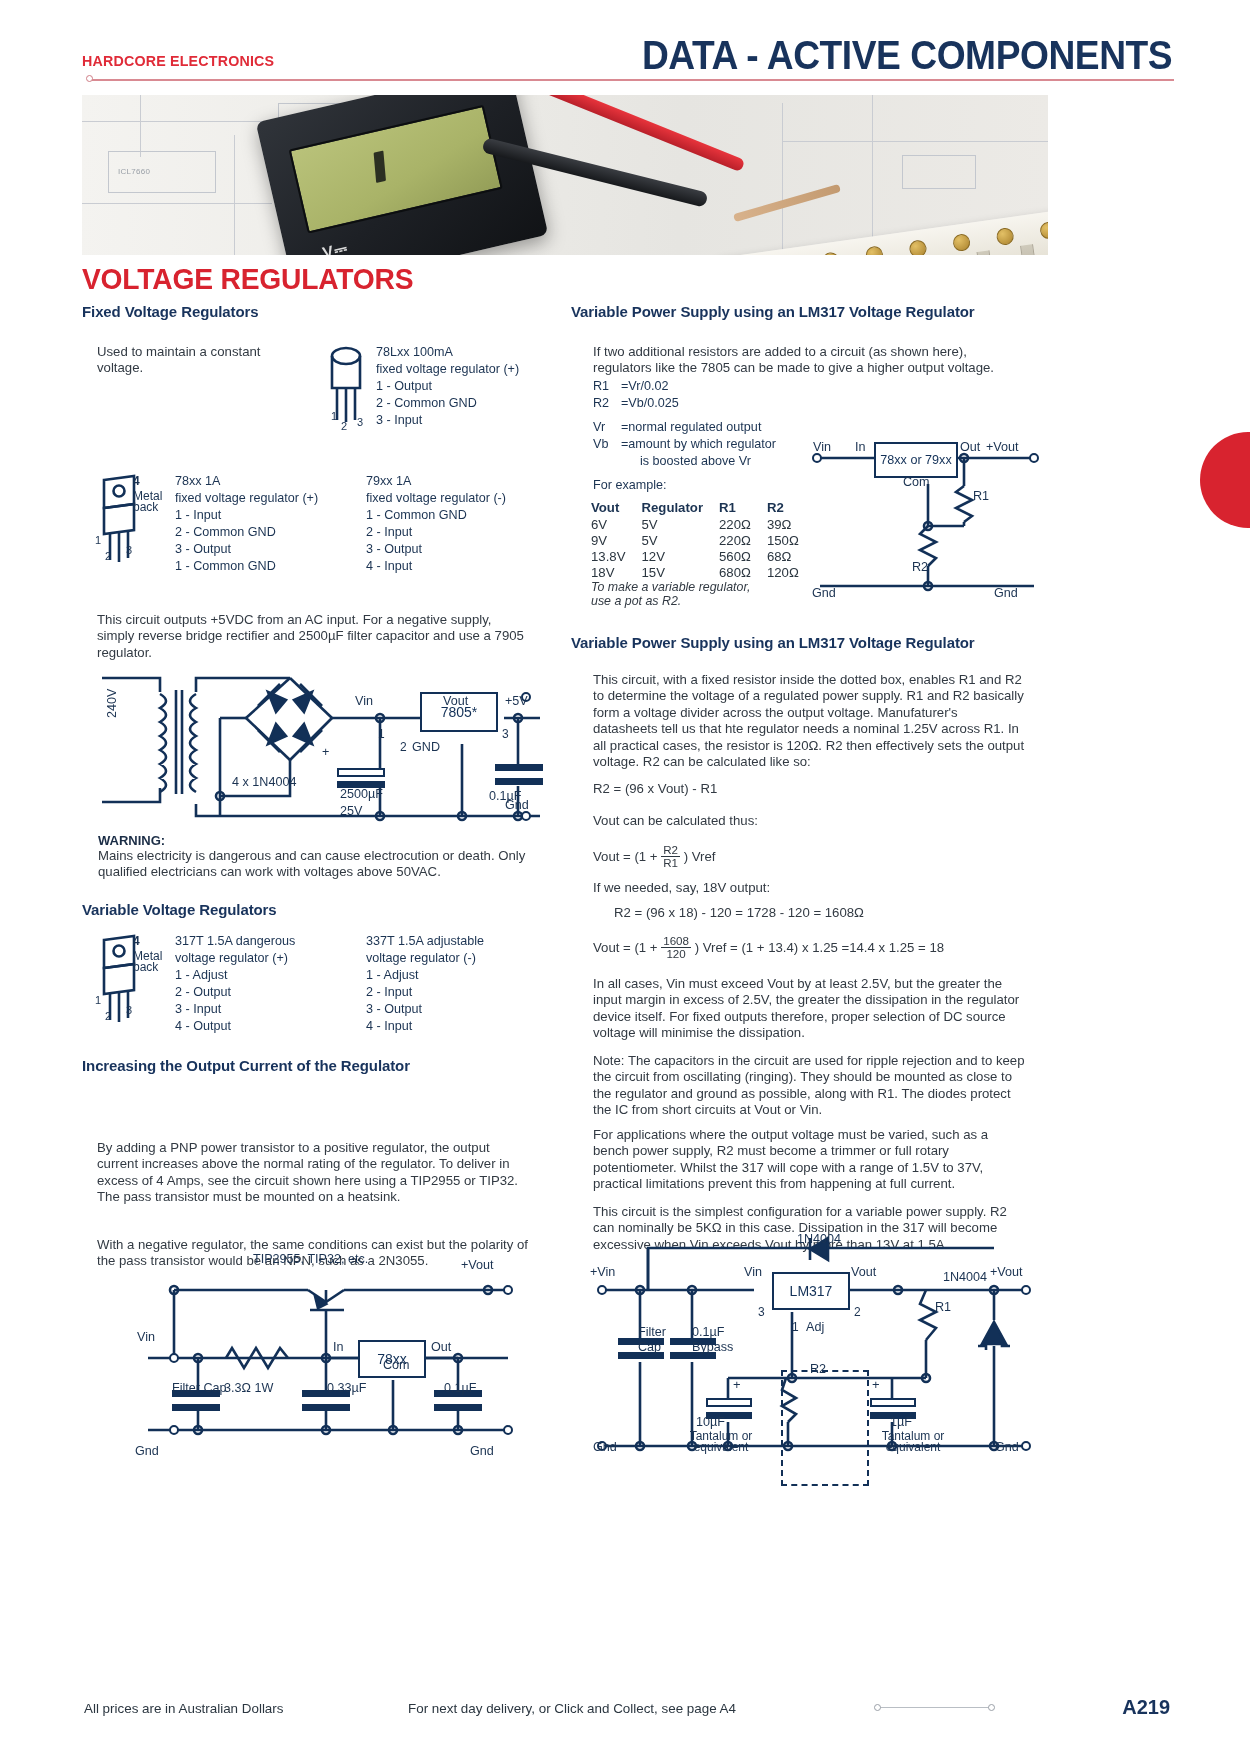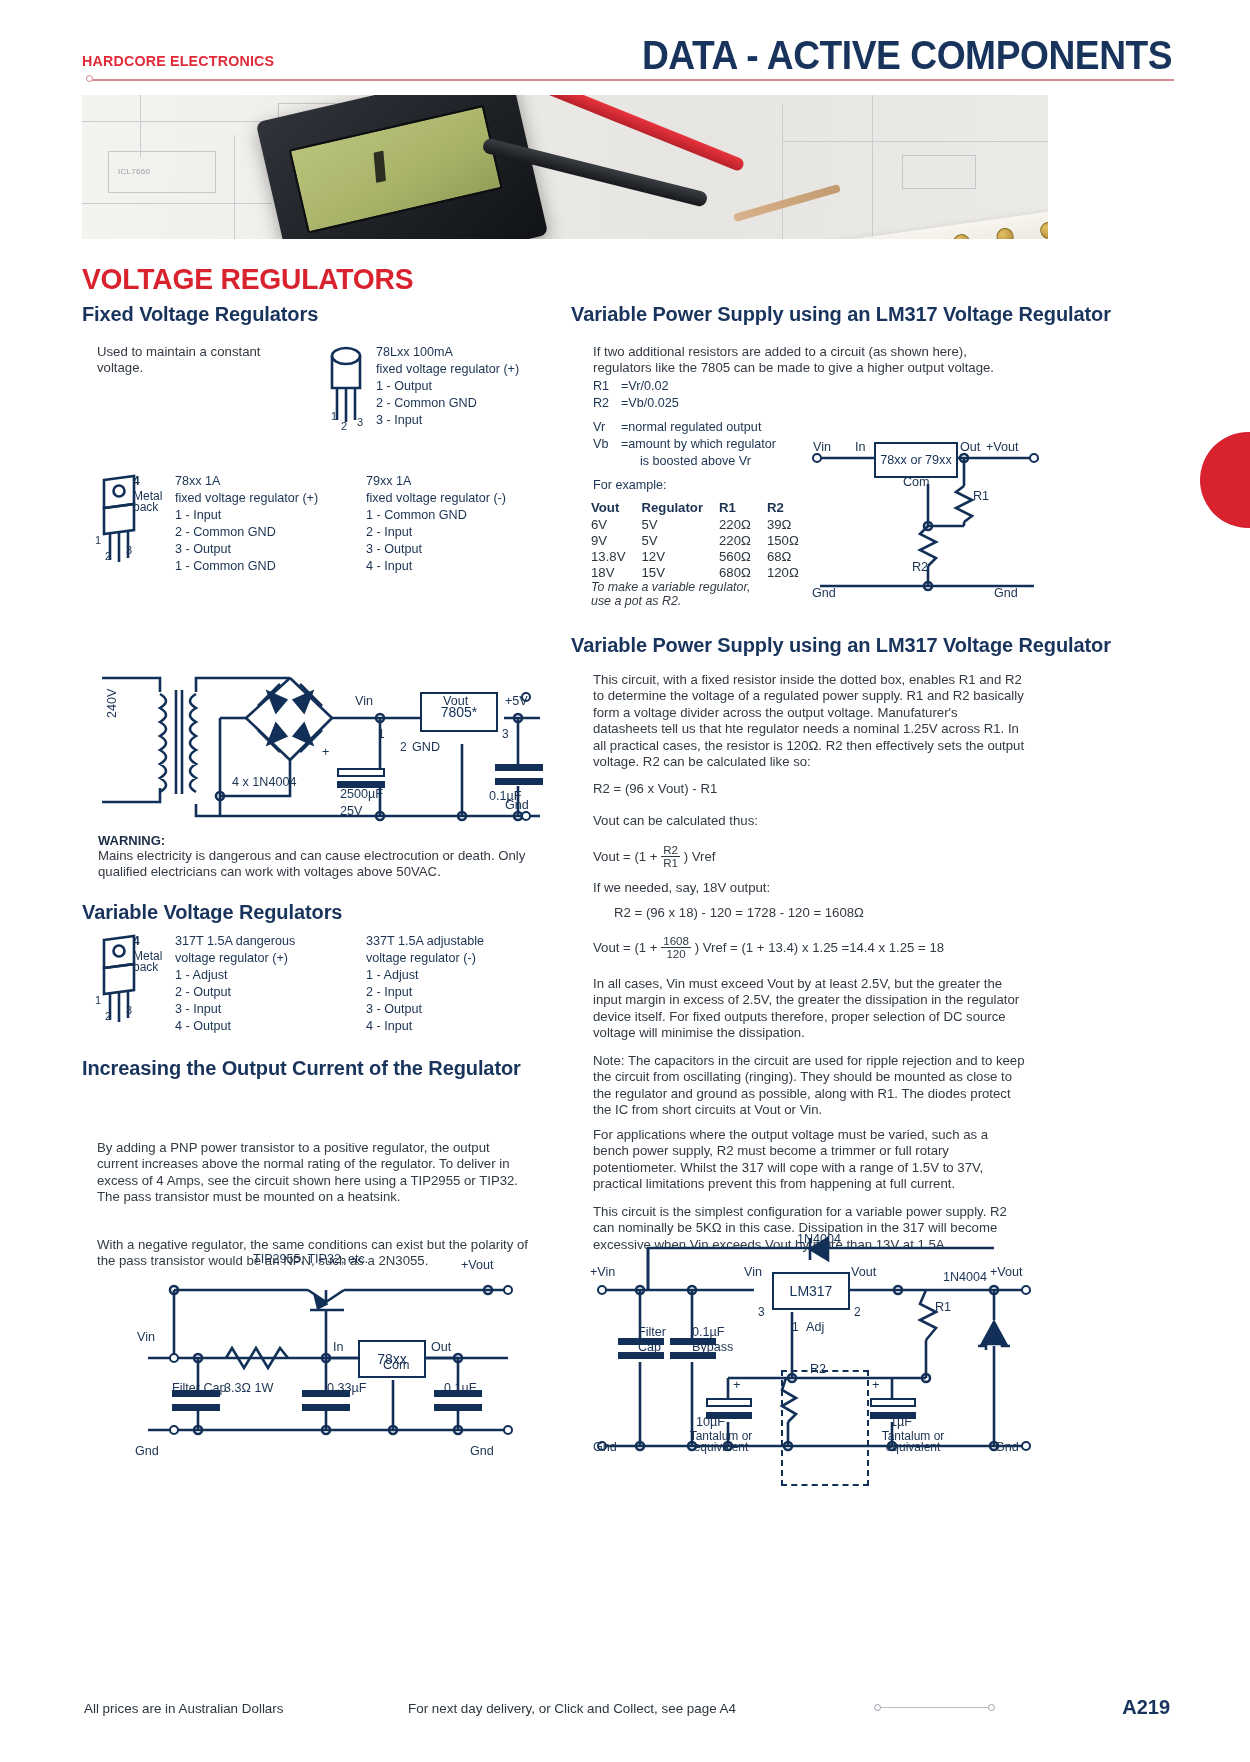--- a/index.html
+++ b/index.html
@@ -33,21 +33,21 @@
     background:#d98a92;
   }
   .hdr-dot {
     position:absolute; left:86px; top:75px;
     width:7px; height:7px; border-radius:50%;
     border:1.4px solid #cf7d86; background:#fff;
   }
 
   
   .hero {
-    position:absolute; left:82px; top:95px; width:966px; height:144px;
+    position:absolute; left:82px; top:95px; width:966px; height:160px;
     overflow:hidden; background:#4c1d95;
   }
   .hero .paper {
     position:absolute; inset:0;
     background:
       linear-gradient(92deg, #f4f3f0 0%, #ecebe7 38%, #e6e5e1 62%, #eceae6 100%);
   }
   .hero .bp-line { position:absolute; background:#c9ccd2; }
   .hero .bp-box { position:absolute; border:1.4px solid #c3c7ce; }
   .hero .bp-label {
@@ -108,21 +108,21 @@
   }
 
   
   .sec-title {
     position:absolute; left:82px; top:262px;
     font-size:30px; font-weight:bold; color:#d8232f;
     letter-spacing:-.2px;
     transform:scaleX(.94); transform-origin:left center;
   }
   .sub-h {
-    position:absolute; font-size:20px; font-weight:bold; color:#18335c;
+    position:absolute; font-size:15px; font-weight:bold; color:#18335c;
     letter-spacing:-.1px;
   }
 
   
   .bt { position:absolute; font-size:13.2px; line-height:16.4px; color:#323a43; }
   .lbl { position:absolute; font-size:12.6px; color:#1b3352; }
   .lbl-sm { position:absolute; font-size:12px; color:#1b3352; }
   .lbl-b { font-weight:bold; }
   .ital { font-style:italic; }
   .term {
@@ -286,20 +286,21 @@
   <div class="lbl" style="left:175px;top:542px;">3 - Output</div>
   <div class="lbl" style="left:175px;top:559px;">1 - Common GND</div>
 
   <div class="lbl" style="left:366px;top:474px;">79xx 1A</div>
   <div class="lbl" style="left:366px;top:491px;">fixed voltage regulator (-)</div>
   <div class="lbl" style="left:366px;top:508px;">1 - Common GND</div>
   <div class="lbl" style="left:366px;top:525px;">2 - Input</div>
   <div class="lbl" style="left:366px;top:542px;">3 - Output</div>
   <div class="lbl" style="left:366px;top:559px;">4 - Input</div>
 
+  <div class="bt" style="left:97px;top:612px;width:430px;">This circuit outputs +5VDC from an AC input. For a negative supply, simply reverse bridge rectifier and 2500µF filter capacitor and use a 7905 regulator.</div>
 
   <div>
     <svg class="zz" style="left:100px;top:670px;" width="440" height="160">
 
       <polyline points="2,8 60,8 60,22"></polyline>
       <polyline points="2,132 60,132 60,118"></polyline>
 
       <path d="M60,24 q12,7 0,14 q12,7 0,14 q12,7 0,14 q12,7 0,14 q12,7 0,14 q12,7 0,14 q12,7 0,14" stroke-width="2.4"></path>
 
       <line x1="76" y1="20" x2="76" y2="124" stroke-width="2.4"></line>

